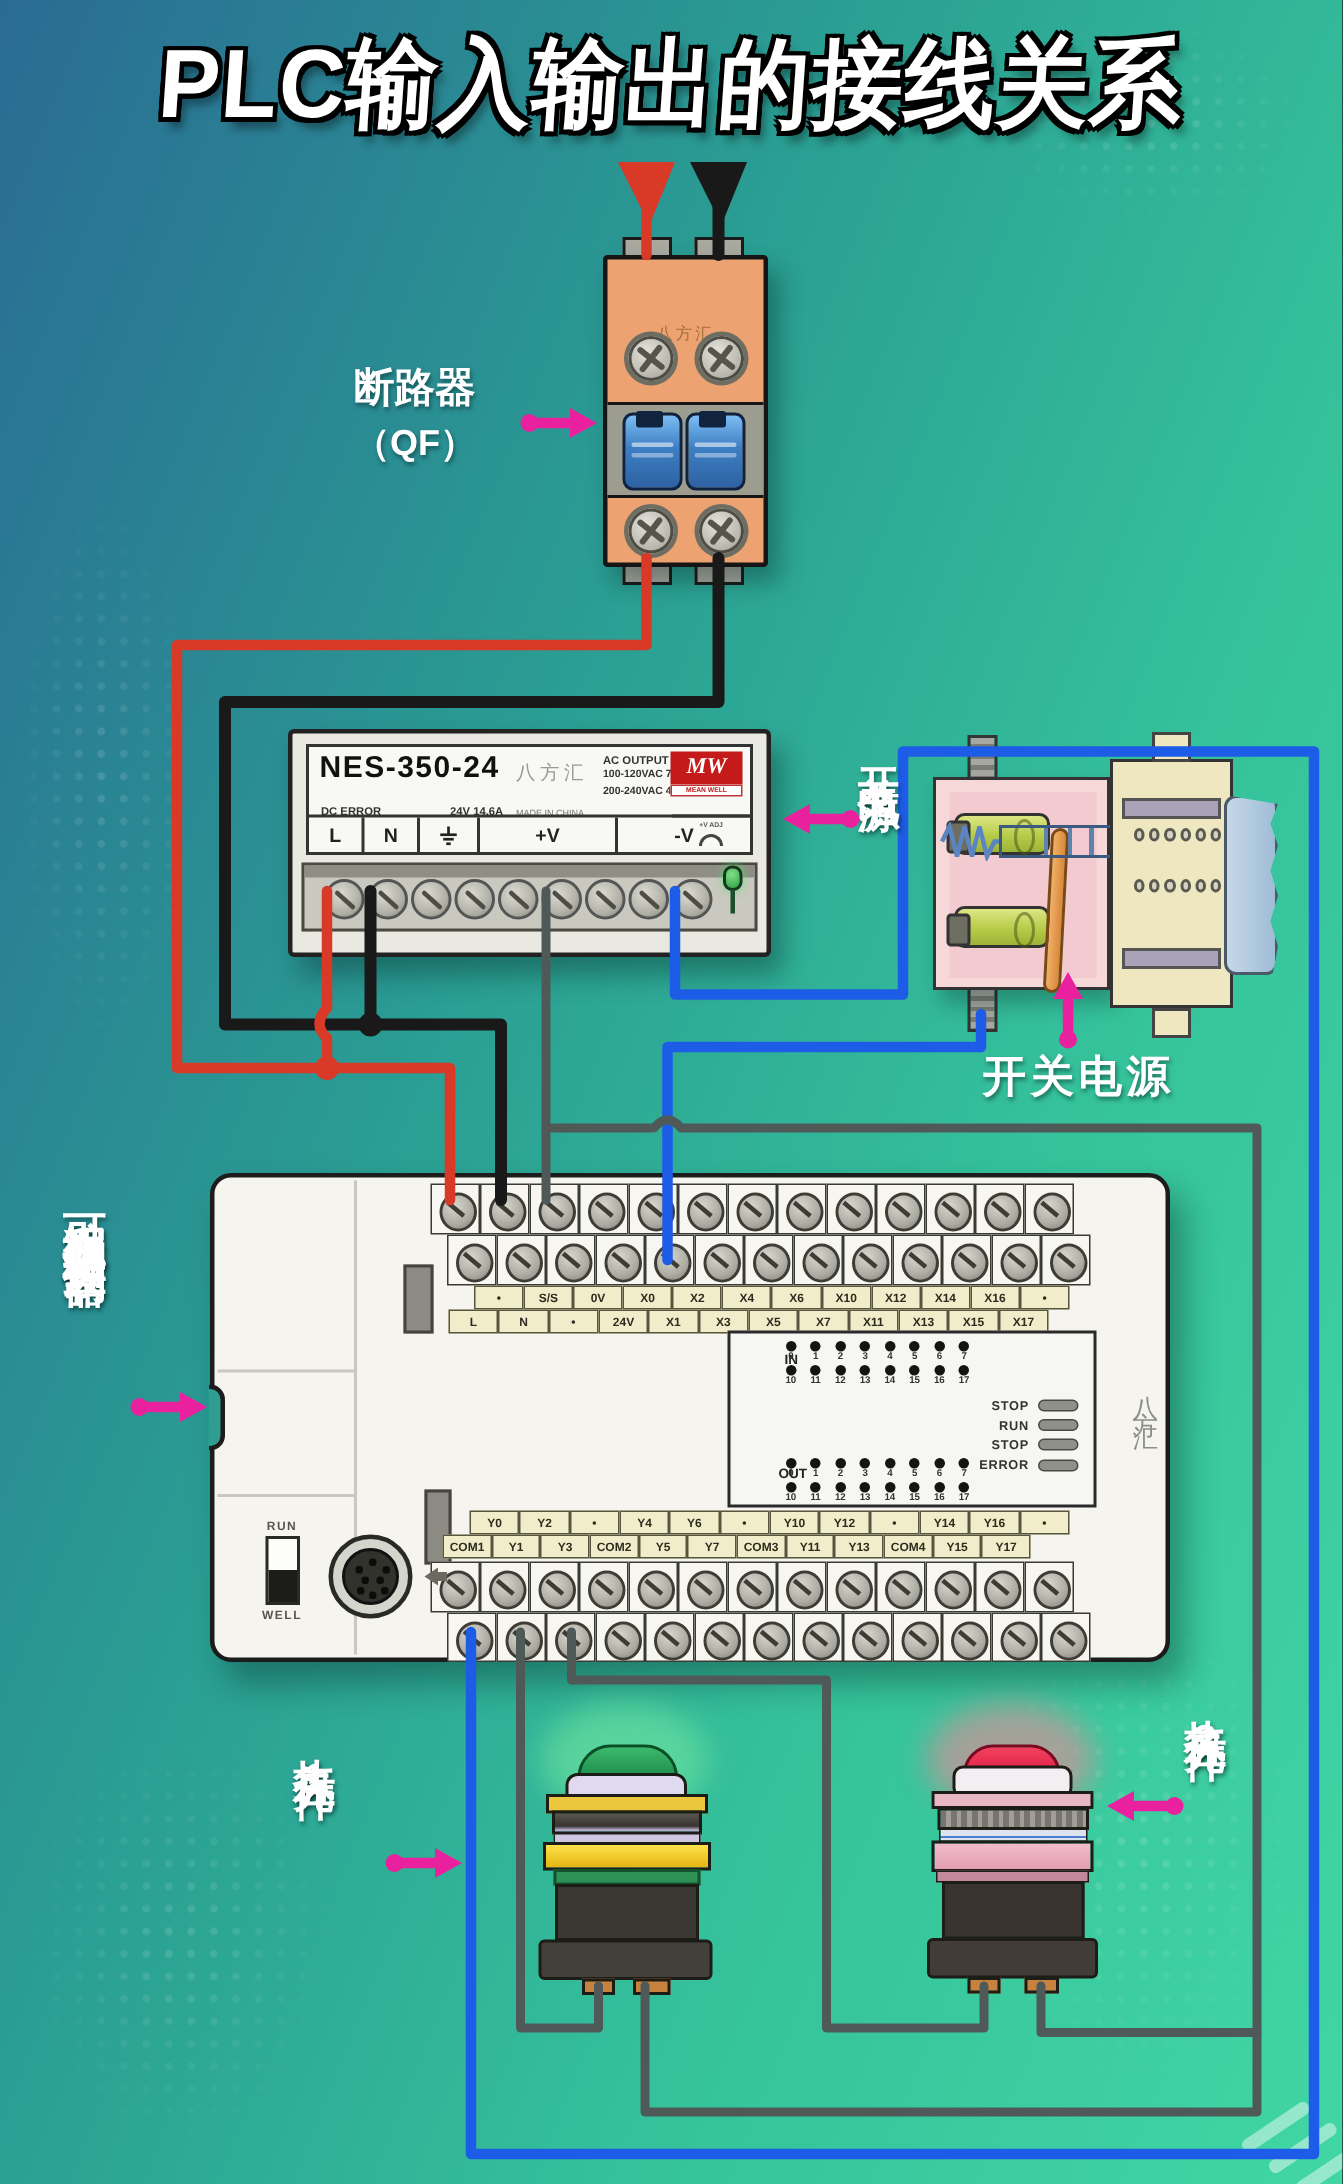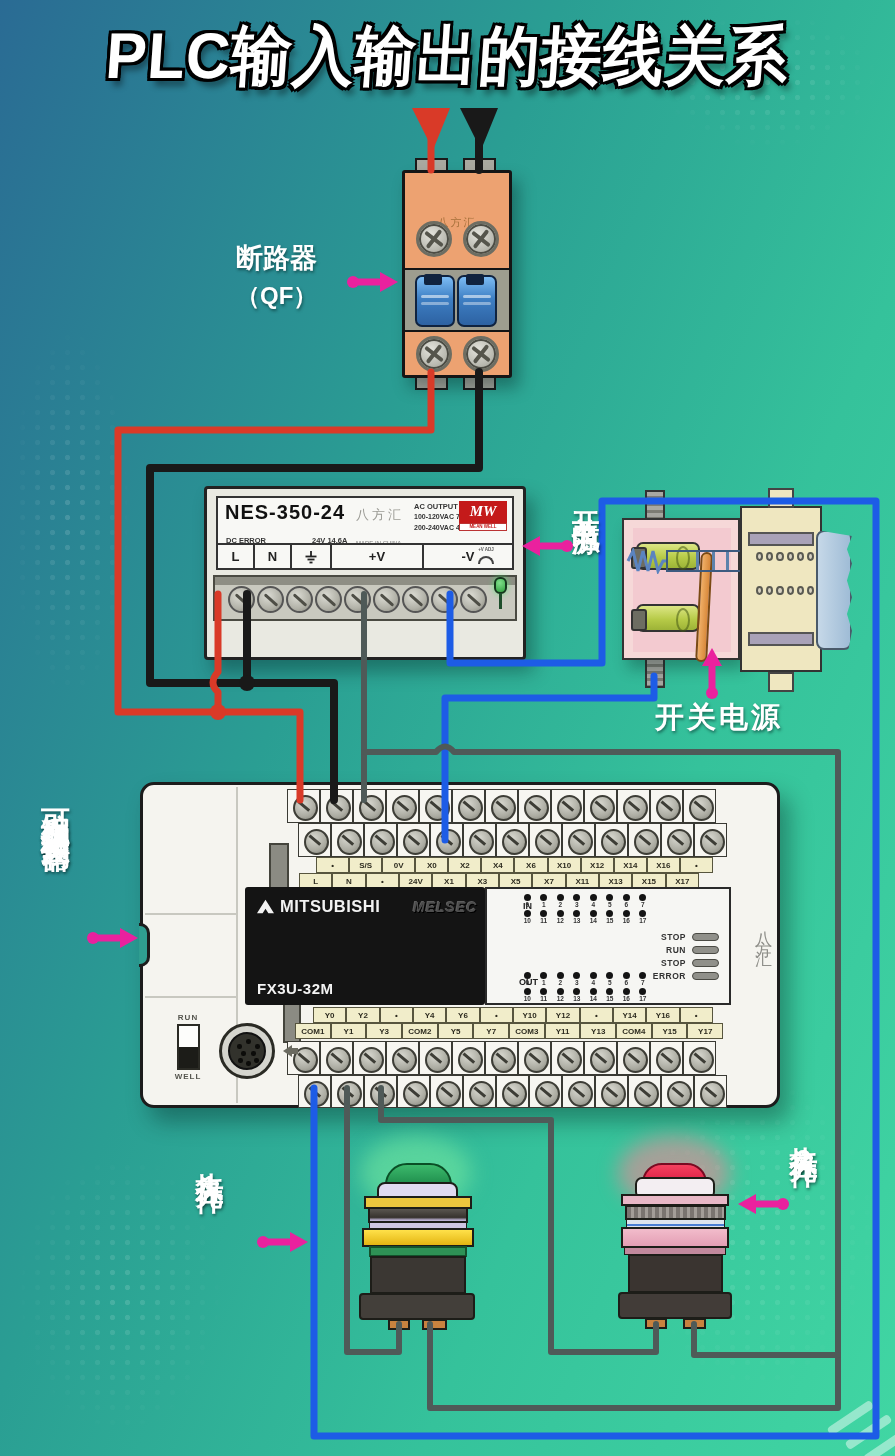--- a/index.html
+++ b/index.html
@@ -28,21 +28,21 @@
   .bk-sw{position:absolute;top:5px;width:40px;height:52px;border:2px solid #0f2340;border-radius:7px;
     background:linear-gradient(180deg,#7cbcf4 0%,#3e7fc4 45%,#2d62a2 100%);}
   .bk-sw::before{content:'';position:absolute;left:7px;top:-3px;width:18px;height:11px;background:#10233f;border-radius:2px;}
   .bk-sw::after{content:'';position:absolute;left:4px;top:18px;width:28px;height:3px;background:rgba(255,255,255,.55);border-radius:2px;box-shadow:0 7px 0 rgba(255,255,255,.4);}
   .bk-screw{position:absolute;width:36px;height:36px;border-radius:50%;background:radial-gradient(circle at 40% 35%,#e3e3dc,#b9b9b0 60%,#8e8e83);border:3px solid #6d6d62;box-shadow:inset 0 0 0 2px #4c4c44;}
   .bk-screw::before,.bk-screw::after{content:'';position:absolute;left:50%;top:50%;width:22px;height:4px;background:#55554c;border-radius:2px;}
   .bk-screw::before{transform:translate(-50%,-50%) rotate(38deg);}
   .bk-screw::after{transform:translate(-50%,-50%) rotate(-52deg);}
   .bk-brand{position:absolute;left:0;top:42px;width:104px;text-align:center;font-size:11px;color:#a6703a;letter-spacing:2px;}
   
-  #psu{left:204px;top:486px;width:322px;height:174px;background:#e9e9e1;border:3px solid #222;border-radius:4px;box-shadow:8px 12px 18px rgba(0,25,25,.35);}
+  #psu{left:192px;top:486px;width:322px;height:152px;background:#e9e9e1;border:3px solid #222;border-radius:4px;box-shadow:8px 12px 18px rgba(0,25,25,.35);}
   #psu-panel{position:absolute;left:9px;top:7px;width:298px;height:74px;background:#f8f8f5;border:2px solid #333;}
   .psu-model{position:absolute;left:7px;top:3px;font-size:20px;font-weight:800;letter-spacing:1px;color:#111;}
   .psu-small{position:absolute;font-size:7.5px;color:#333;font-weight:700;}
   .psu-tiny{position:absolute;font-size:6px;color:#777;}
   .psu-brand{position:absolute;left:138px;top:8px;font-size:13px;color:#9a9a94;letter-spacing:3px;}
   #mw{position:absolute;right:5px;top:3px;width:48px;height:22px;background:#c41a1a;color:#fff;font-weight:900;font-style:italic;font-size:15px;text-align:center;line-height:21px;font-family:"Liberation Serif","DejaVu Serif",serif;}
   #mw-sub{position:absolute;right:5px;top:25px;width:48px;height:8px;background:#fff;border:1px solid #b33;color:#c41a1a;font-size:4.5px;text-align:center;line-height:6px;font-weight:700;}
   #psu-cells{position:absolute;left:0px;bottom:0px;width:294px;height:25px;display:flex;border-top:2px solid #333;}
   .psu-cell{height:100%;border-right:2px solid #333;display:flex;align-items:center;justify-content:center;font-size:13px;font-weight:800;color:#222;}
   #psu-adj{position:absolute;right:0;bottom:0;width:52px;height:25px;border-top:2px solid #333;font-size:4.5px;color:#555;text-align:center;}
@@ -305,30 +305,20 @@
         <span class="lcell">X1</span>
         <span class="lcell">X3</span>
         <span class="lcell">X5</span>
         <span class="lcell">X7</span>
         <span class="lcell">X11</span>
         <span class="lcell">X13</span>
         <span class="lcell">X15</span>
         <span class="lcell">X17</span>
       </div>
 
-    <div id="plc-black">
-      <div id="plc-logo-row">
-        <svg width="17" height="15" viewBox="0 0 16 12.5">
-          <path fill="#f2f2f2" d="M8,0 L10.7,4.2 L8,8.4 L5.3,4.2 Z M5.3,4.2 L8,8.4 L5.3,12.5 L0,12.5 Z M10.7,4.2 L16,12.5 L10.7,12.5 L8,8.4 Z"></path>
-        </svg>
-        <span id="plc-brandtext">MITSUBISHI</span>
-      </div>
-      <div id="melsec">MELSEC</div>
-      <div id="plc-model">FX3U-32M</div>
-    </div>
 
     <div id="plc-led">
       <div class="io-tag" style="left:12px;top:12px;">IN</div>
       <div class="dotrow" style="left:32px;top:4px;">
           <span class="ldot"></span>
           <span class="ldot"></span>
           <span class="ldot"></span>
           <span class="ldot"></span>
           <span class="ldot"></span>
           <span class="ldot"></span>
@@ -370,21 +360,21 @@
           <span class="statuspill"></span>
         </div>
       <div class="statusrow" style="top:55px;">
           <span class="statuslabel">RUN</span>
           <span class="statuspill"></span>
         </div>
       <div class="statusrow" style="top:68px;">
           <span class="statuslabel">STOP</span>
           <span class="statuspill"></span>
         </div>
-      <div class="statusrow" style="top:81px;">
+      <div class="statusrow" style="top:81px;align-items:flex-end;">
           <span class="statuslabel">ERROR</span>
           <span class="statuspill"></span>
         </div>
       <div class="io-tag" style="left:8px;top:88px;">OUT</div>
       <div class="dotrow" style="left:32px;top:82px;">
           <span class="ldot"></span>
           <span class="ldot"></span>
           <span class="ldot"></span>
           <span class="ldot"></span>
           <span class="ldot"></span>
@@ -433,21 +423,21 @@
         <span class="lcell">Y4</span>
         <span class="lcell">Y6</span>
         <span class="lcell">•</span>
         <span class="lcell">Y10</span>
         <span class="lcell">Y12</span>
         <span class="lcell">•</span>
         <span class="lcell">Y14</span>
         <span class="lcell">Y16</span>
         <span class="lcell">•</span>
       </div>
-    <div class="lstrip" style="left:152px;top:238px;width:428px;">
+    <div class="lstrip" style="left:152px;top:238px;width:392px;">
         <span class="lcell">COM1</span>
         <span class="lcell">Y1</span>
         <span class="lcell">Y3</span>
         <span class="lcell">COM2</span>
         <span class="lcell">Y5</span>
         <span class="lcell">Y7</span>
         <span class="lcell">COM3</span>
         <span class="lcell">Y11</span>
         <span class="lcell">Y13</span>
         <span class="lcell">COM4</span>

